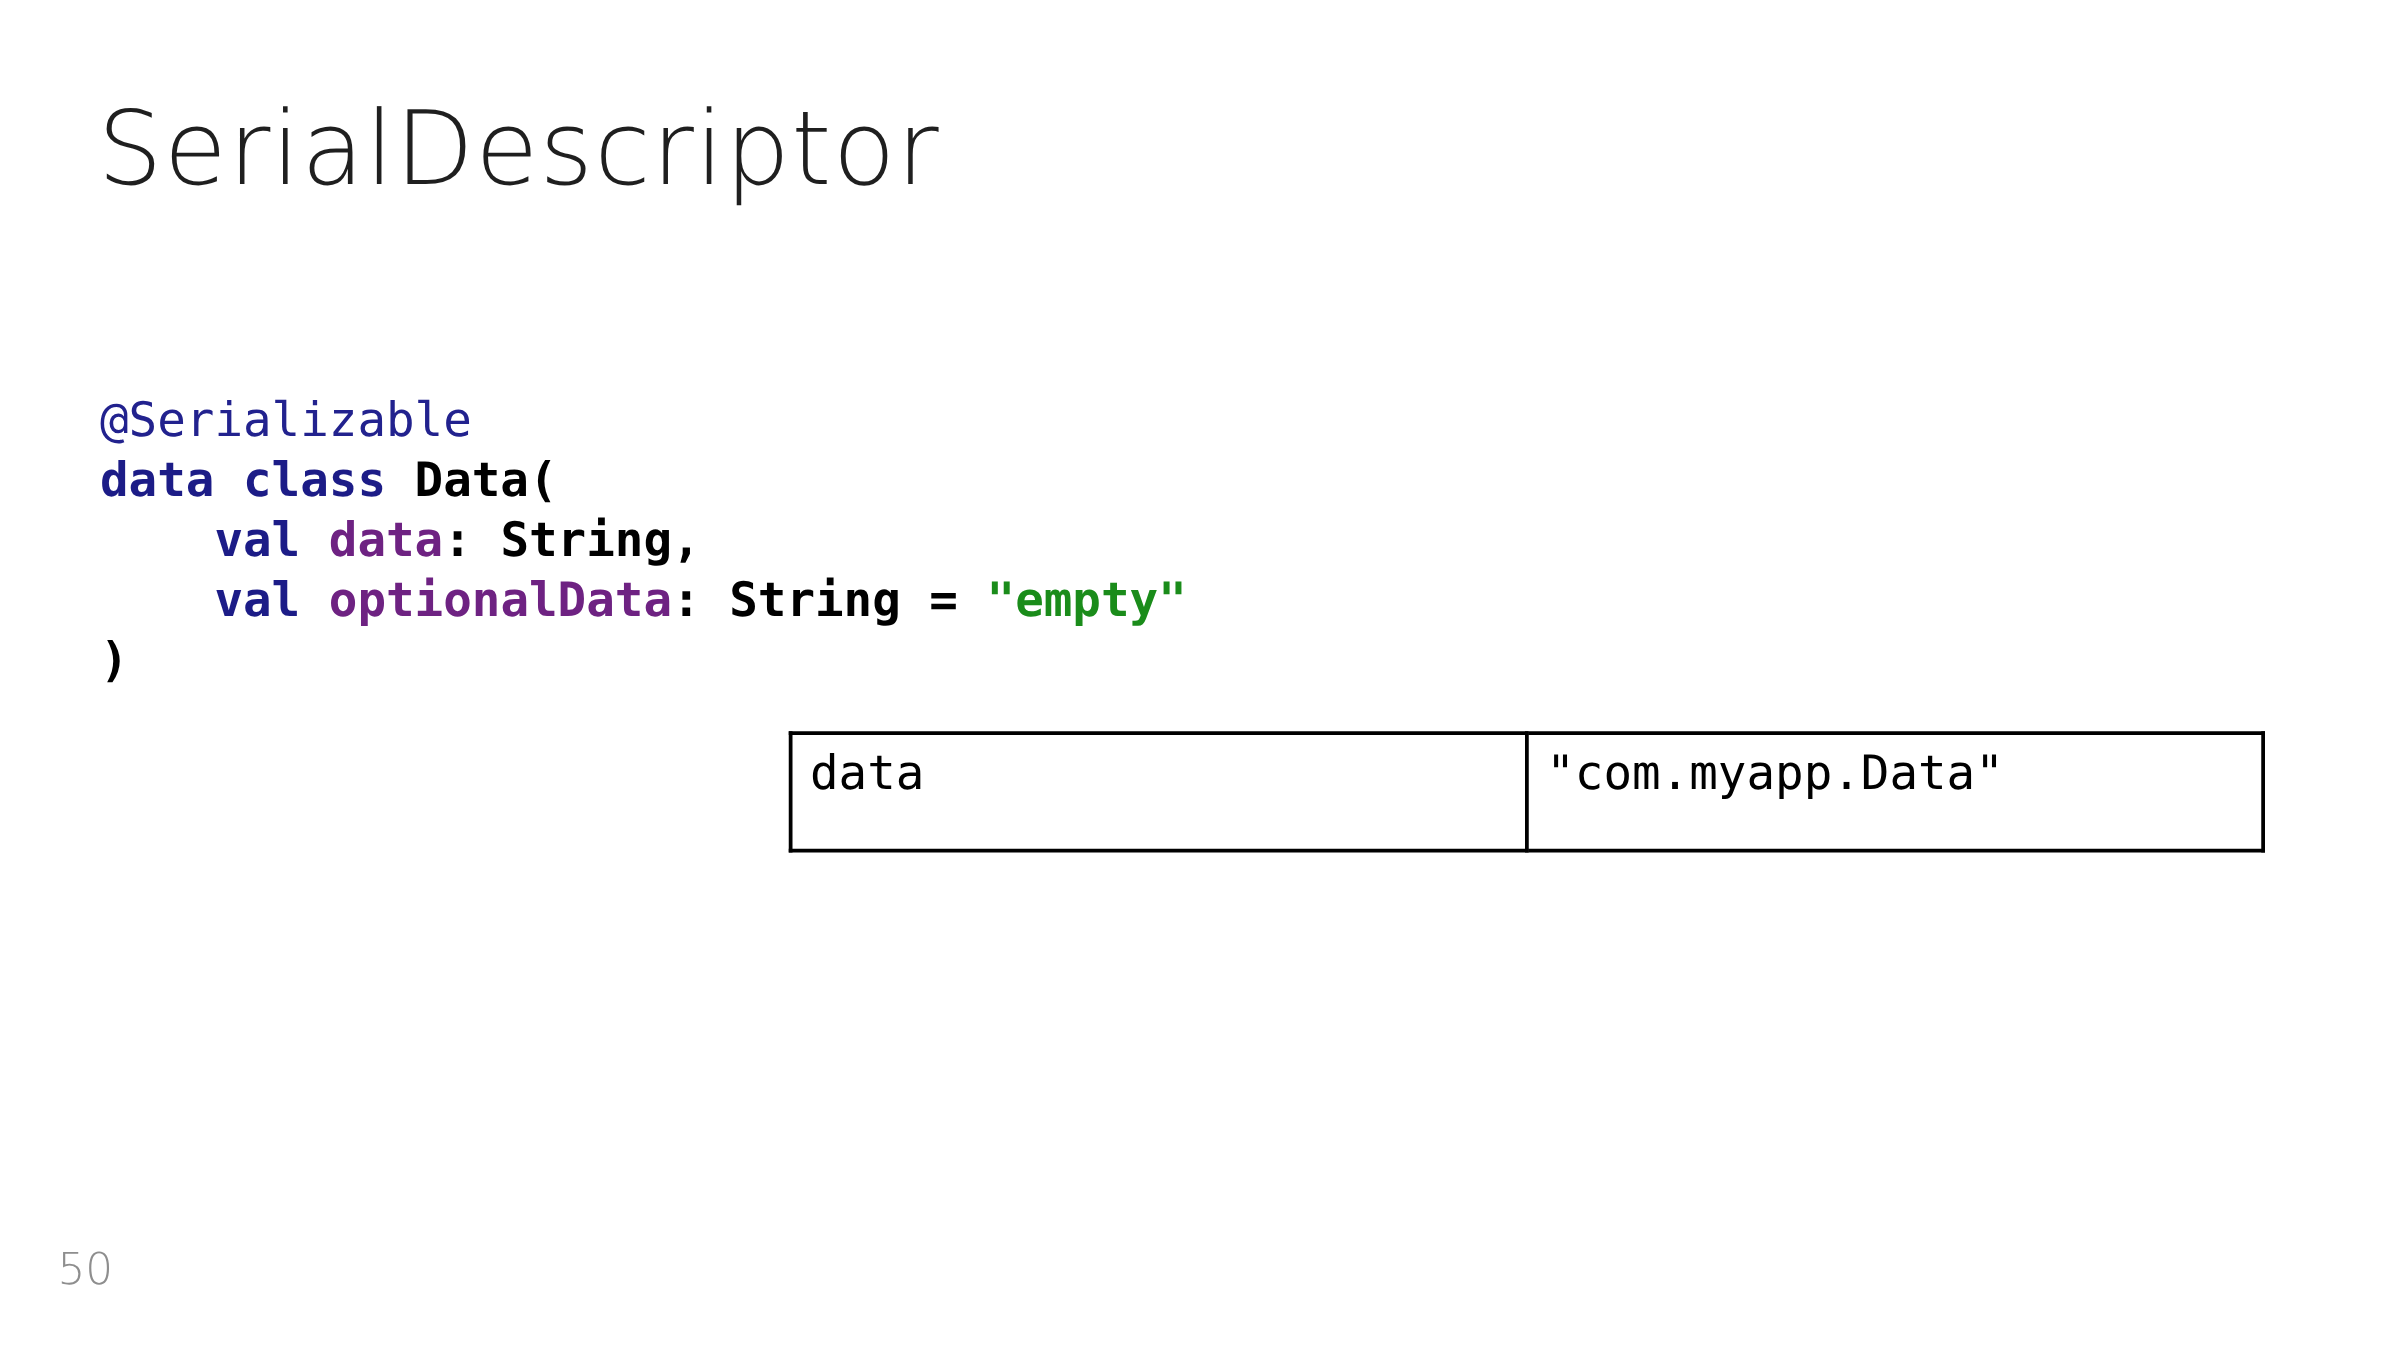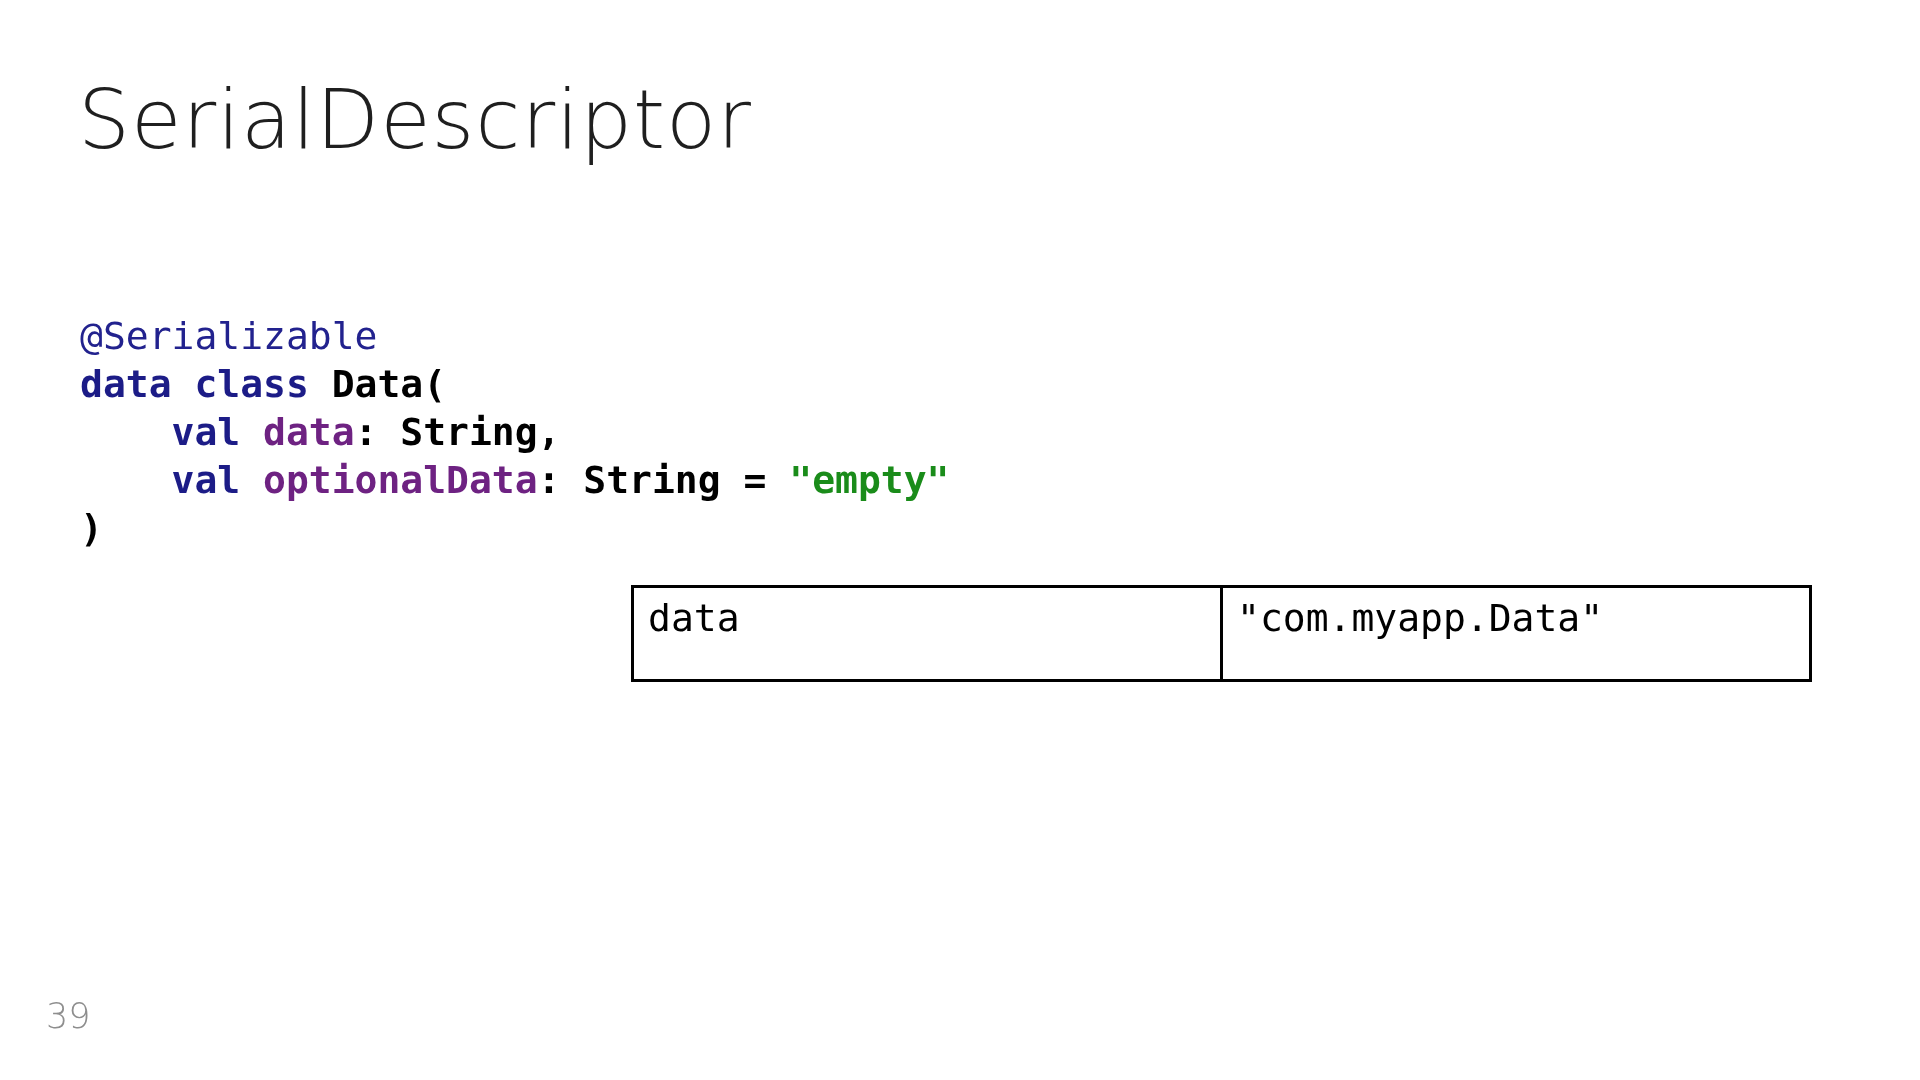--- a/index.html
+++ b/index.html
@@ -86,14 +86,14 @@
 
   <table class="descriptor-table">
     <tbody>
         <tr>
           <td>data</td>
           <td>"com.myapp.Data"</td>
         </tr>
       </tbody>
   </table>
 
-  <div class="page-number">39</div>
+  <div class="page-number">50</div>
 </div>
 
 </body></html>

